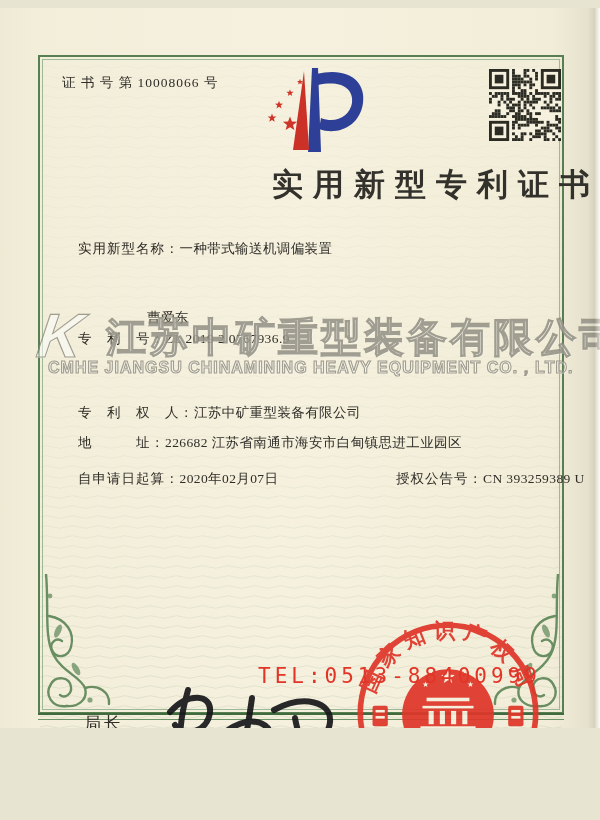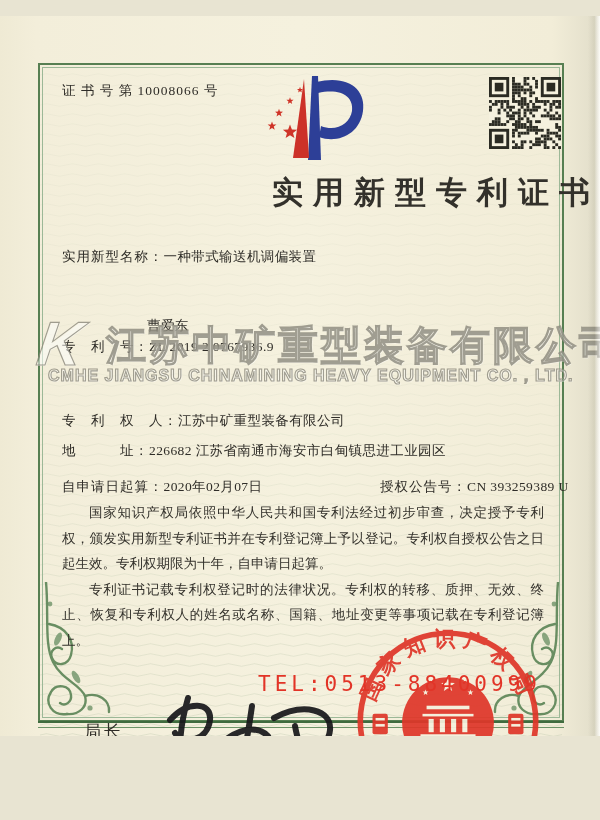--- a/index.html
+++ b/index.html
@@ -1,31 +1,31 @@
 <!DOCTYPE html>
 <html><head>
 <meta charset="utf-8">
 <style>
   html,body{margin:0;padding:0;background:#e8e4d2;}
-  .page{position:relative;width:600px;height:720px;margin:16px auto;overflow:hidden;
+  .page{position:relative;width:600px;height:720px;margin:8px auto;overflow:hidden;
         background:linear-gradient(90deg,#efead4 0%,#f3eeda 6%,#f5f1de 50%,#f2edd8 92%,#e3dfcb 99%,#f8f6ec 100%);
         font-family:"Liberation Serif","DejaVu Serif",serif;color:#2f2d28;}
   
   .frame{position:absolute;left:38px;top:47px;right:36px;bottom:14px;border:2px solid #577f52;z-index:2;pointer-events:none;}
   .frame-inner{position:absolute;left:2px;top:2px;right:2px;bottom:2px;border:1px solid #9cb897;}
   .frame-bottom{position:absolute;left:38px;right:36px;bottom:8px;height:4px;border-top:2px solid #3f6b3e;border-bottom:1px solid #6d9468;z-index:2;}
   #waves{position:absolute;left:40px;top:49px;z-index:1;}
   
   .cert-no{position:absolute;left:62px;top:66px;font-size:13.5px;letter-spacing:1px;z-index:3;}
   #logo{position:absolute;left:246px;top:50px;z-index:3;}
   #qr{position:absolute;left:489px;top:61px;width:72px;height:72px;z-index:3;}
   .title{position:absolute;left:0;top:156px;width:100%;text-align:right;font-size:31px;font-weight:700;
          letter-spacing:10px;text-indent:10px;color:#33312b;z-index:3;}
   
-  .row{position:absolute;left:62px;font-size:13.5px;letter-spacing:.4px;white-space:nowrap;z-index:3;}
+  .row{position:absolute;left:78px;font-size:13.5px;letter-spacing:.4px;white-space:nowrap;z-index:3;}
   .row .lbl{letter-spacing:1px;}
   .grant-right{position:absolute;left:318px;top:0;}
   
   .body-text{position:absolute;left:62px;top:484px;width:482px;font-size:13.5px;line-height:25.5px;
              text-align:justify;z-index:3;color:#34322c;}
   .body-text p{margin:0;text-indent:2em;}
   
   .wm{position:absolute;z-index:4;pointer-events:none;white-space:nowrap;
       color:rgba(255,255,255,0.12);-webkit-text-stroke:1.1px rgba(138,135,122,.8);
       text-shadow:1px 1px 0 rgba(255,255,255,.45);}
@@ -442,24 +442,20 @@
   <div class="row" style="top:426px">
     <span class="lbl">地　　　址：</span><span>226682 江苏省南通市海安市白甸镇思进工业园区</span>
   </div>
   <div class="row" style="top:462px">
     <span class="lbl">自申请日起算：</span><span>2020年02月07日</span>
     <span class="grant-right">
       <span class="lbl">授权公告号：</span><span>CN 393259389 U</span>
     </span>
   </div>
 
-  <div class="body-text">
-    <p>国家知识产权局依照中华人民共和国专利法经过初步审查，决定授予专利权，颁发实用新型专利证书并在专利登记簿上予以登记。专利权自授权公告之日起生效。专利权期限为十年，自申请日起算。</p>
-    <p>专利证书记载专利权登记时的法律状况。专利权的转移、质押、无效、终止、恢复和专利权人的姓名或名称、国籍、地址变更等事项记载在专利登记簿上。</p>
-  </div>
 
   <div class="wm wm-k">K</div>
   <div class="wm wm-cn">江苏中矿重型装备有限公司</div>
   <div class="wm wm-en"><span>CMHE</span> <span>JIANGSU CHINAMINING HEAVY EQUIPMENT CO.，LTD.</span></div>
 
   <div class="chief">局长</div>
   <div class="chief-name">申长雨</div>
 
   <svg id="signature" width="185" height="112" viewBox="0 0 185 112">
     <g fill="none" stroke="#17171a" stroke-width="6" stroke-linecap="round" opacity="0.92">

